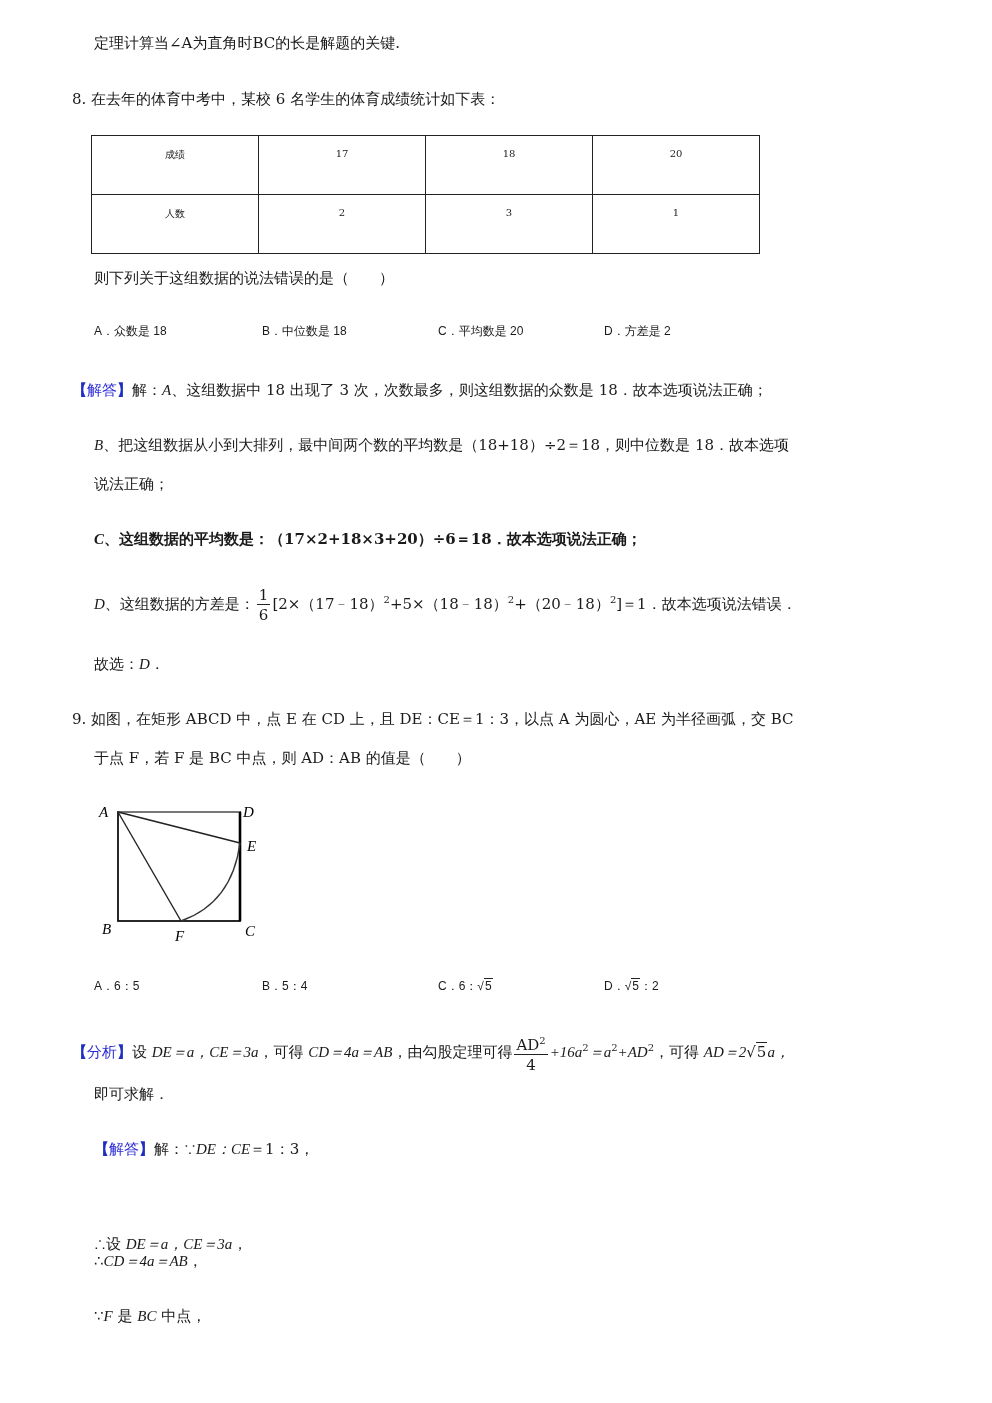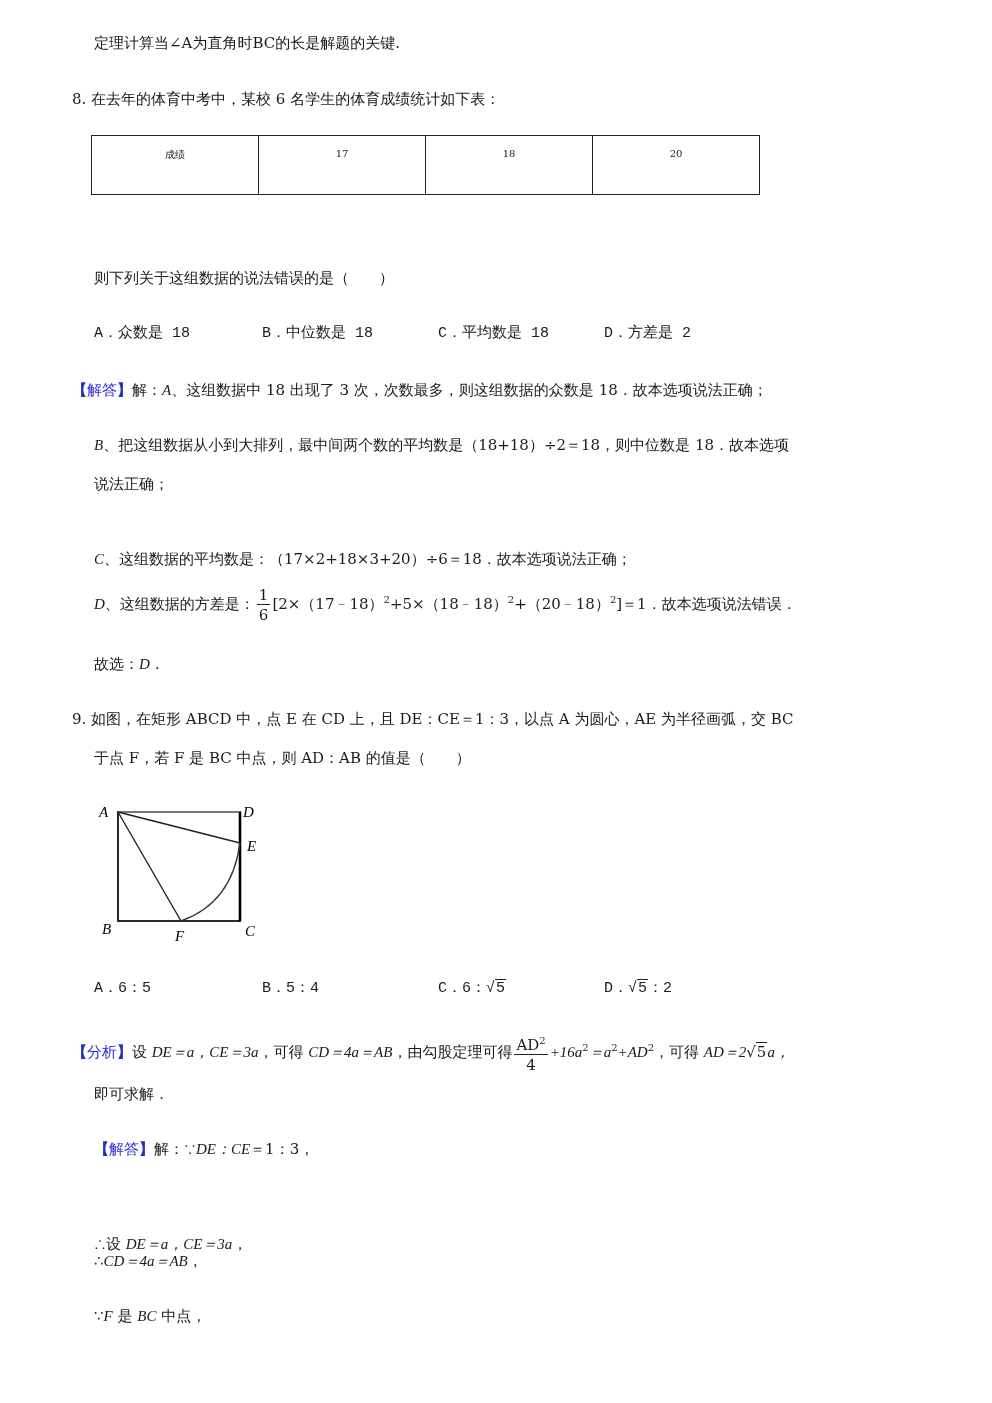--- a/index.html
+++ b/index.html
@@ -19,60 +19,66 @@
     border: 1.5px solid #222; width: 167px; height: 59px; text-align: center;
     vertical-align: top; padding-top: 12px; box-sizing: border-box; font-size: 10px;
   }
   .frac { display: inline-block; vertical-align: middle; text-align: center; margin: 0 2px; }
   .frac .num { display: block; border-bottom: 1px solid #222; padding: 0 2px; line-height: 18px; }
   .frac .den { display: block; line-height: 20px; }
   sup { font-size: 10px; }
   .sqrt { display: inline-block; }
   .sqrt .rad { border-top: 1px solid #222; padding: 0 1px; }
   .figure { position: absolute; left: 90px; top: 795px; }
-  .opt { position: absolute; font-family: Liberation Mono, monospace; font-size: 15px; white-space: nowrap; }
+  .opt { position: absolute; font-family: Liberation Sans, sans-serif; font-size: 12px; white-space: nowrap; }
 </style>
 </head>
 <body>
 
 <div class="line" style="left:94px; top:33px;text-align:center;">定理计算当∠A为直角时BC的长是解题的关键.</div>
 
 <div class="line" style="left:72px; top:89px;">
   <span>8.</span>
   <span>在去年的体育中考中，某校 6 名学生的体育成绩统计如下表：</span>
 </div>
 
 <table class="scores">
   <tbody>
       <tr>
     <td>成绩</td>
     <td>17</td>
     <td>18</td>
     <td>20</td>
   </tr>
+  <tr>
+    <td>人数</td>
+    <td>2</td>
+    <td>3</td>
+    <td>1</td>
+  </tr>
 </tbody>
   </table>
 
 <div class="line" style="left:94px; top:268px;">则下列关于这组数据的说法错误的是（　　）</div>
 
 <div class="opt" style="left:94px; top:323px;">A．众数是 18</div>
 <div class="opt" style="left:262px; top:323px;">B．中位数是 18</div>
-<div class="opt" style="left:438px; top:323px;">C．平均数是 18</div>
+<div class="opt" style="left:438px; top:323px;">C．平均数是 20</div>
 <div class="opt" style="left:604px; top:323px;">D．方差是 2</div>
 
 <div class="line" style="left:72px; top:380px;">
   <span class="tag"><span class="br">【</span><span>解答</span><span class="br">】</span></span><span>解：</span><span class="it">A</span><span>、这组数据中 18 出现了 3 次，次数最多，则这组数据的众数是 18．故本选项说法正确；</span>
 </div>
 
 <div class="line" style="left:94px; top:435px;">
   <span class="it">B</span><span>、把这组数据从小到大排列，最中间两个数的平均数是（18+18）÷2＝18，则中位数是 18．故本选项</span>
 </div>
 <div class="line" style="left:94px; top:474px;">说法正确；</div>
 
-<div class="line" style="left:94px; top:549px;">
+<div class="line" style="left:94px; top:529px;font-weight:bold;">
   <span class="it">C</span><span>、这组数据的平均数是：（17×2+18×3+20）÷6＝18．故本选项说法正确；</span>
 </div>
 
 <div class="line" style="left:94px; top:580px; line-height:40px;">
   <span class="it">D</span><span>、这组数据的方差是：</span><span class="frac"><span class="num">1</span><span class="den">6</span></span><span>[2×（17﹣18）</span><sup>2</sup><span>+5×（18﹣18）</span><sup>2</sup><span>+（20﹣18）</span><sup>2</sup><span>]＝1．故本选项说法错误．</span>
 </div>
 
 <div class="line" style="left:94px; top:654px;">
   <span>故选：</span><span class="it">D</span><span>．</span>
 </div>

